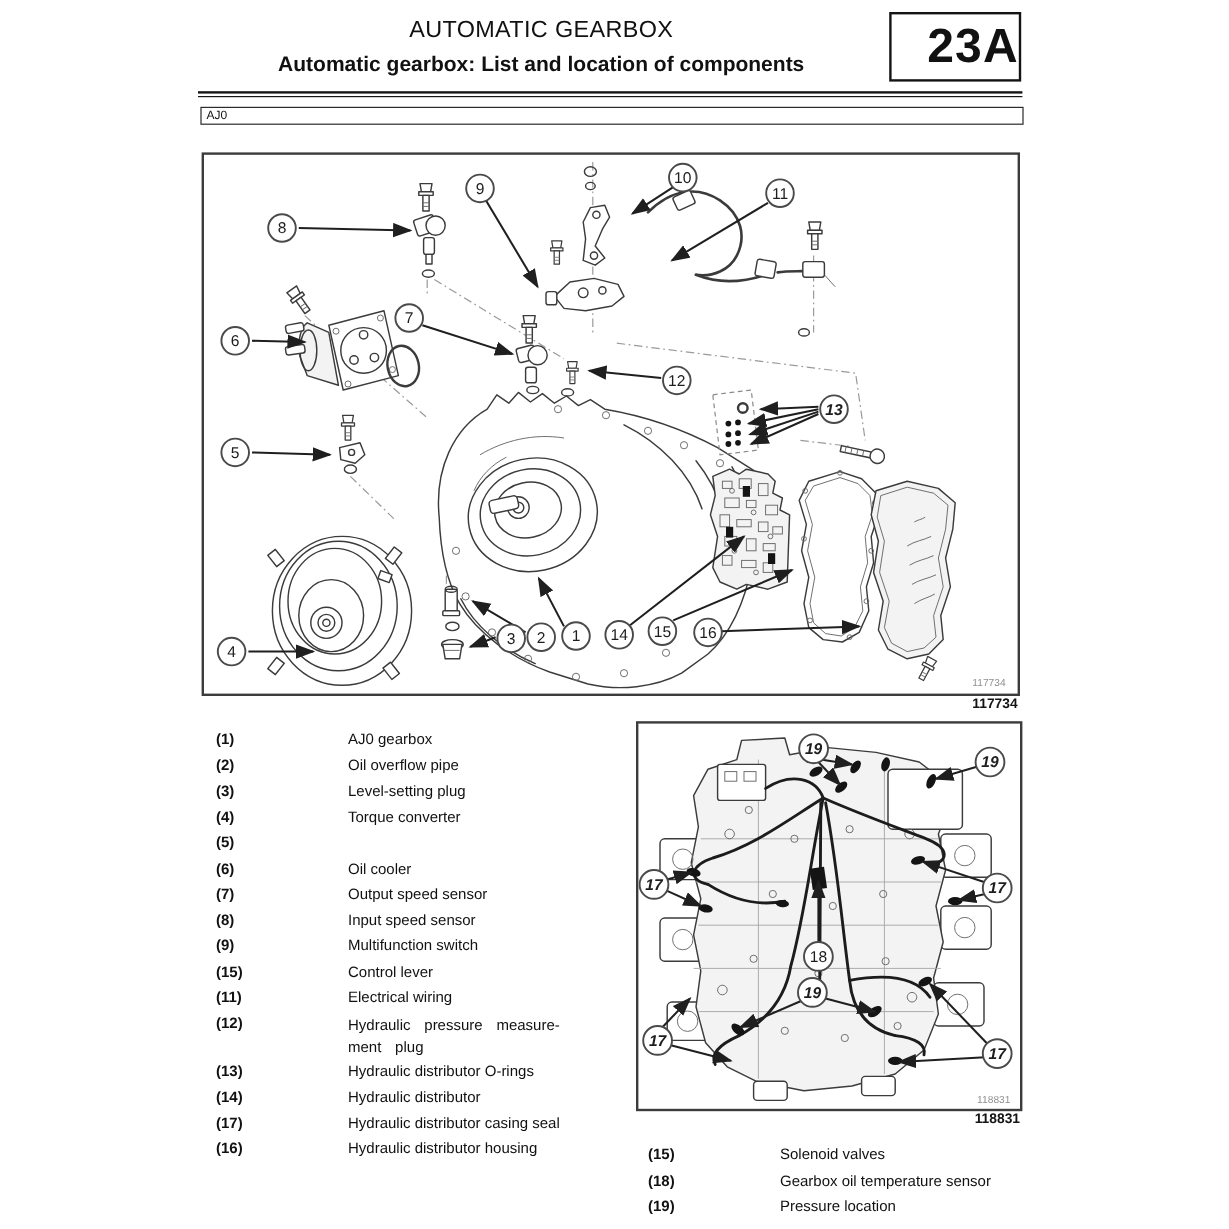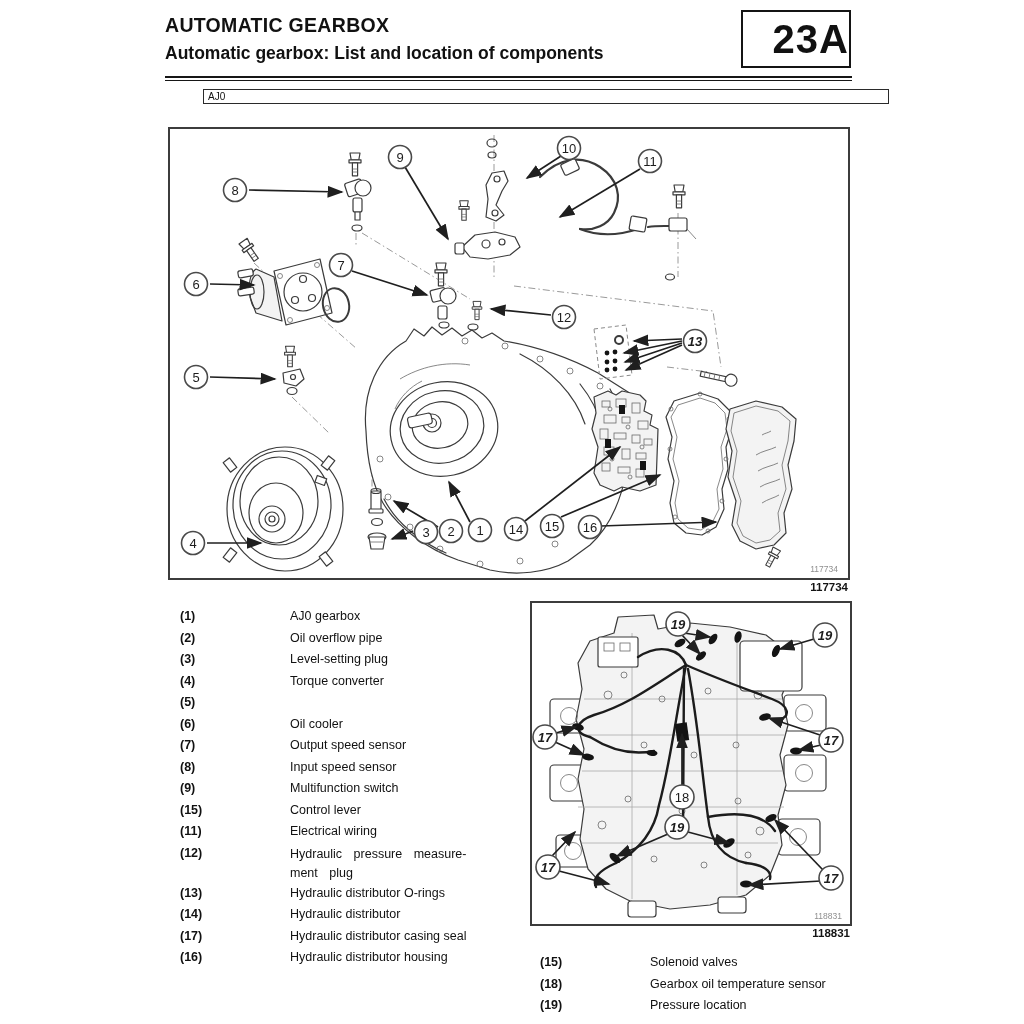--- a/index.html
+++ b/index.html
@@ -1,23 +1,23 @@
 <!DOCTYPE html>
 <html><head>
 <meta charset="utf-8">
 <style>
   html,body { margin:0; padding:0; background:#ffffff; }
   body { width:1024px; height:1024px; font-family:"Liberation Sans", sans-serif; color:#111; }
   .page { position:relative; width:1024px; height:1024px; overflow:hidden; background:#fff; }
   .abs { position:absolute; }
-  .title { left:165px; top:14px; width:572px; text-align:left; font-size:19.5px; font-weight:bold; letter-spacing:.3px; }
-  .subtitle { left:165px; top:43px; width:572px; text-align:left; font-size:17.5px; font-weight:bold; }
+  .title { left:165px; top:14px; width:572px; text-align:center; font-size:19.5px; font-weight:normal; letter-spacing:.3px; }
+  .subtitle { left:165px; top:43px; width:572px; text-align:center; font-size:17.5px; font-weight:bold; }
   .code-box { left:741px; top:10px; width:106px; height:54px; border:2.5px solid #141414; text-align:right; font-size:40px; font-weight:bold; line-height:54px; letter-spacing:1px; }
   .rule { left:165px; top:76px; width:687px; height:2px; border-top:2.6px solid #161616; border-bottom:1.6px solid #161616; }
-  .model-box { left:167px; top:89px; width:680px; height:13px; border:1.4px solid #2a2a2a; font-size:10px; line-height:13px; padding-left:4px;margin-left:36px; }
+  .model-box { left:167px; top:89px; width:680px; height:13px; border:1.4px solid #2a2a2a; font-size:10px; line-height:13px; padding-left:4px; }
   .figframe { border:2px solid #3c3c3c; background:#fff; }
   .fig1 { left:168px; top:127px; width:678px; height:449px; }
   .fig2 { left:530px; top:601px; width:318px; height:321px; }
   .figno { text-align:right; font-size:11.5px; font-weight:bold; color:#141414; }
   .figno1 { left:168px; top:581px; width:680px; }
   .figno2 { left:530px; top:927px; width:320px; }
   .plist { font-size:12.5px; }
   .plist1 { left:180px; top:606px; width:312px; }
   .plist2 { left:540px; top:952px; width:330px; }
   .plist-row { display:flex; align-items:flex-start; }

